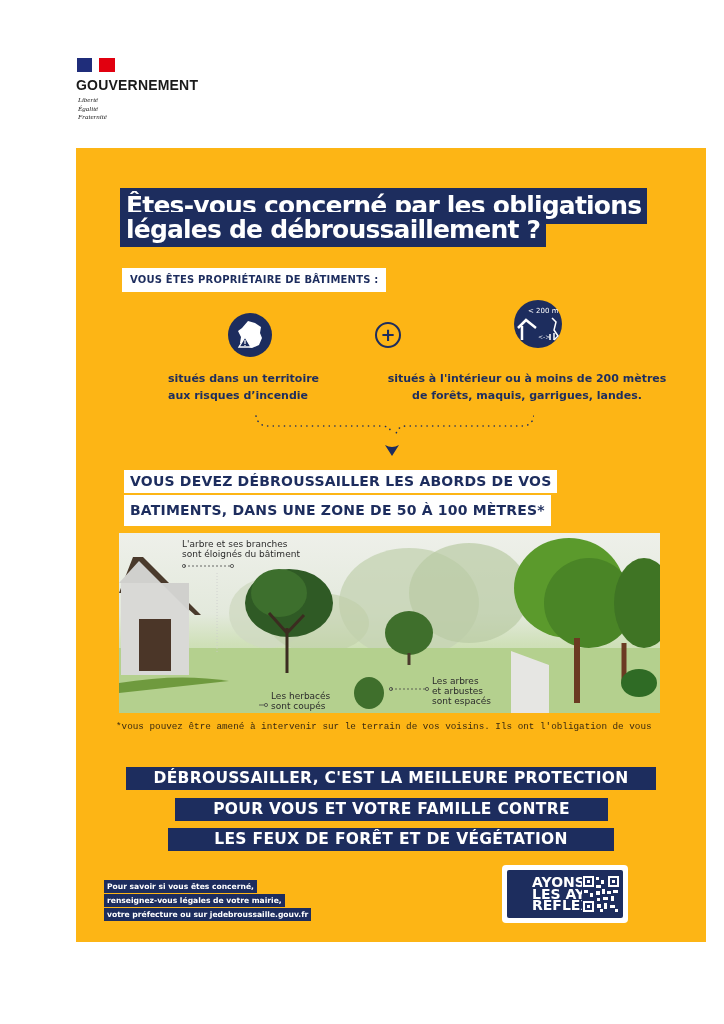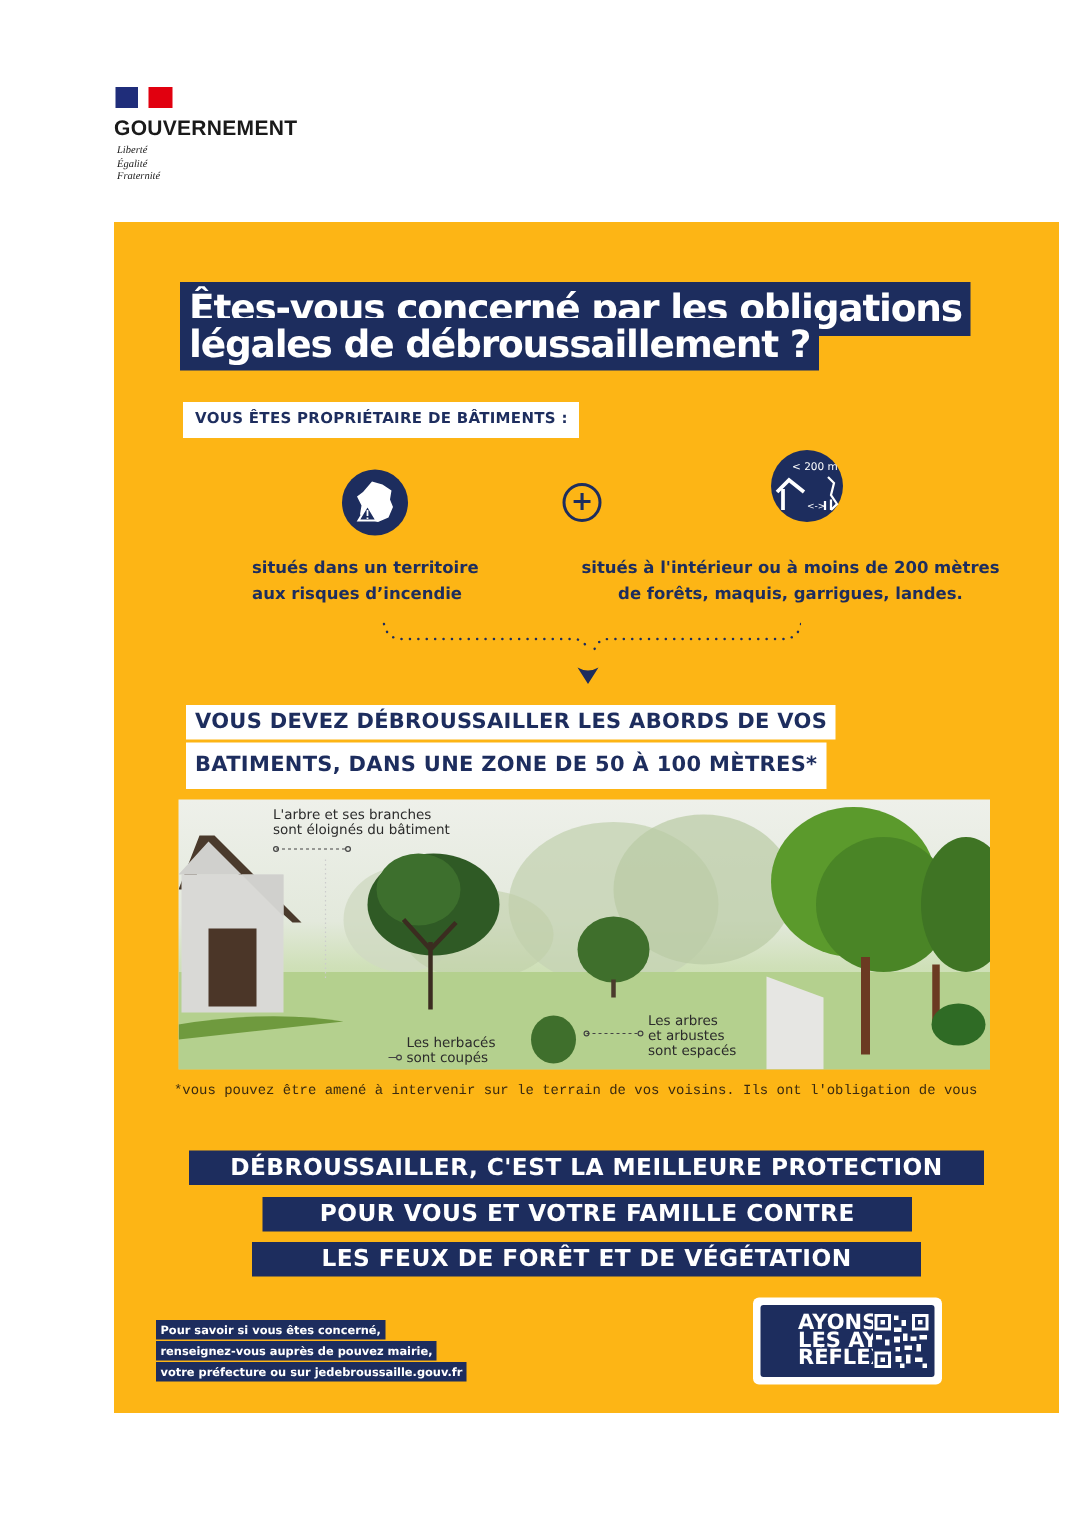--- a/index.html
+++ b/index.html
@@ -169,21 +169,21 @@
 <div class="abs note">
   <div>*vous pouvez être amené à intervenir sur le terrain de vos voisins. Ils ont l'obligation de vous</div>
 </div>
 
 <div class="abs hl-dark bar b1">DÉBROUSSAILLER, C'EST LA MEILLEURE PROTECTION</div>
 <div class="abs hl-dark bar b2">POUR VOUS ET VOTRE FAMILLE CONTRE</div>
 <div class="abs hl-dark bar b3">LES FEUX DE FORÊT ET DE VÉGÉTATION</div>
 
 <div class="abs foot">
   <span>Pour savoir si vous êtes concerné,</span><br>
-  <span>renseignez-vous auprès de pouvez mairie,</span><br>
+  <span>renseignez-vous légales de votre mairie,</span><br>
   <span>votre préfecture ou sur jedebroussaille.gouv.fr</span>
 </div>
 
 <div class="abs badge">
   <div class="badge-in">
     <div class="badge-txt">
       <div>AYONS</div>
       <div>LES AYONS</div>
       <div>RÉFLEXES</div>
     </div>

